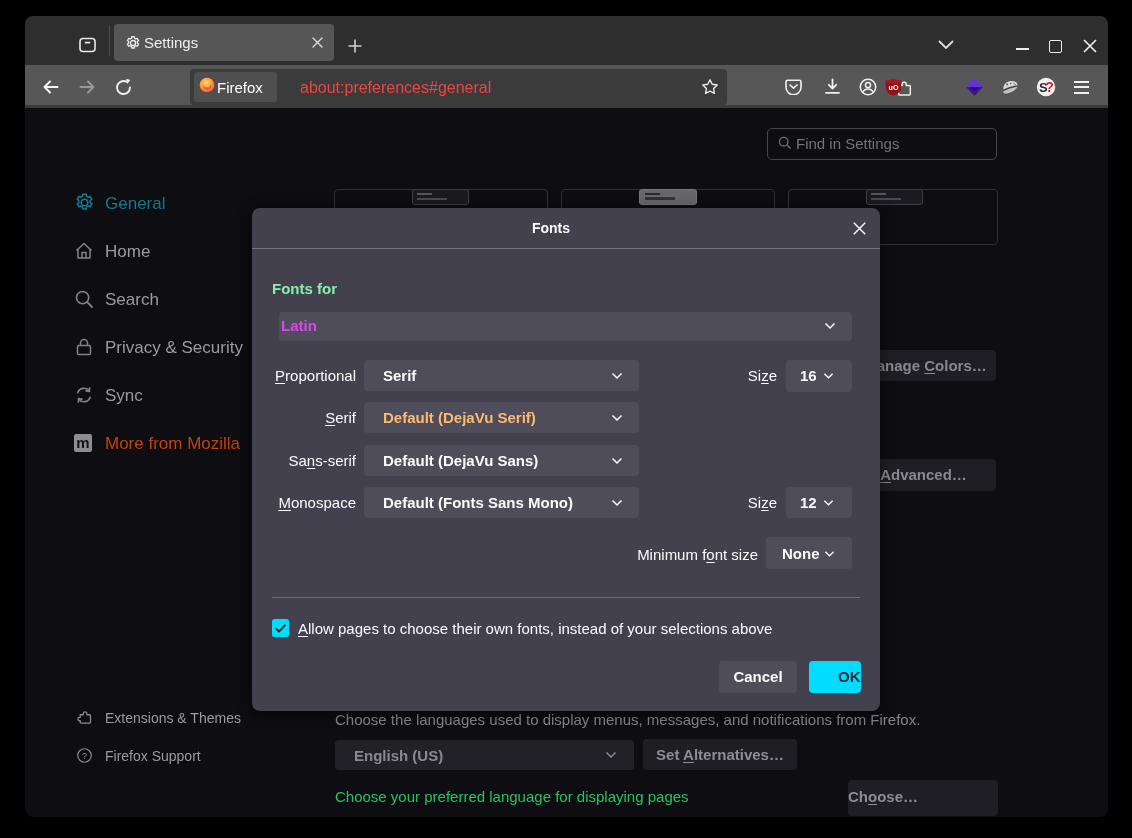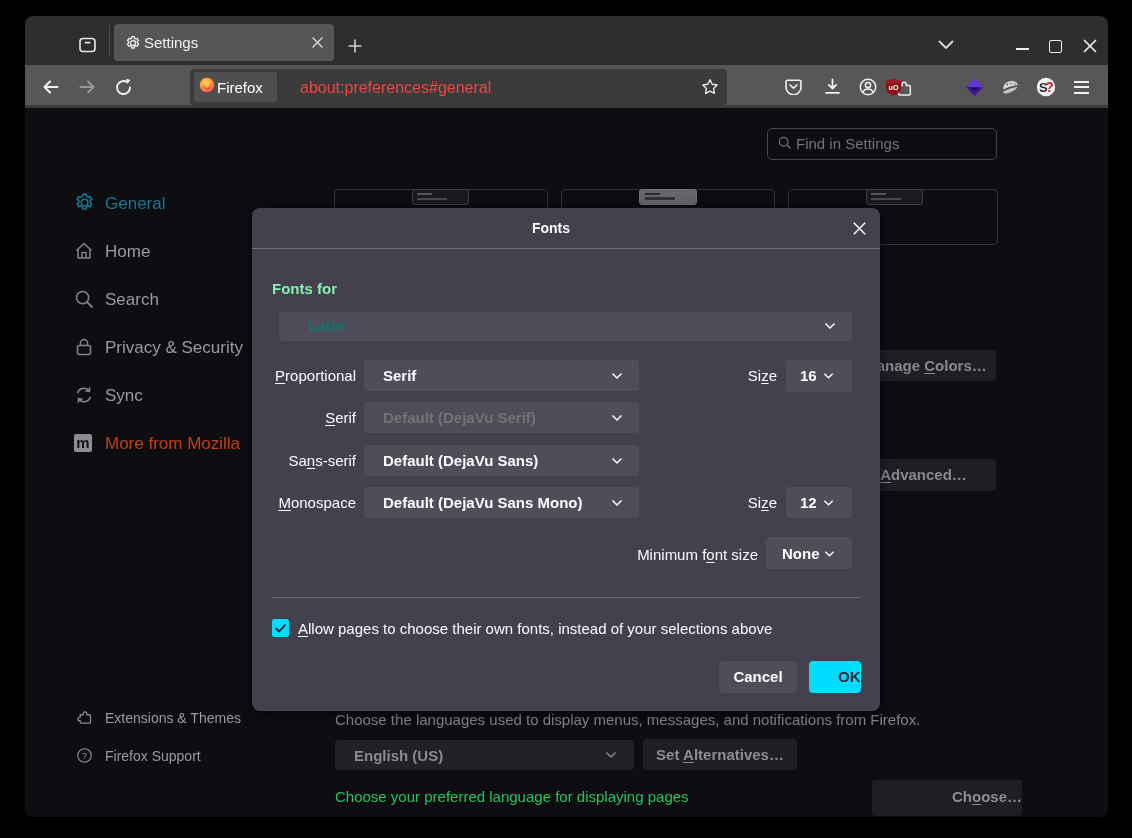--- a/index.html
+++ b/index.html
@@ -236,34 +236,34 @@
 <div class="abs" style="left:335px;top:711px;font-size:15px;color:#85848b;">Choose the languages used to display menus, messages, and notifications from Firefox.</div>
 <div class="abs" style="left:335px;top:739.5px;width:299px;height:30px;background:#222128;border-radius:4px;"></div>
 <div class="abs" style="left:354px;top:746.5px;font-size:15px;font-weight:bold;color:#8a898f;">English (US)</div>
 <div class="abs" style="left:605px;top:751px;">
     <svg width="12" height="8" viewBox="0 0 12 8">
       <path d="M1.5 1.5 L6 6 L10.5 1.5" fill="none" stroke="#8a898f" stroke-width="1.5"></path>
     </svg>
   </div>
 <div class="abs" style="left:643px;top:738.5px;width:154px;height:31px;background:#1f1e25;border-radius:4px;color:#8e8d94;font-size:15px;font-weight:600;text-align:center;line-height:31px;">Set <span style="text-decoration:underline;text-underline-offset:2px;">A</span>lternatives…</div>
 <div class="abs" style="left:335px;top:788px;font-size:15px;color:#22c55e;">Choose your preferred language for displaying pages</div>
-<div class="abs" style="left:848px;top:780px;width:150px;height:36px;background:#1f1e25;border-radius:4px;color:#8e8d94;font-size:15px;font-weight:600;text-align:right;line-height:34px;margin-left:24px;">Ch<span style="text-decoration:underline;text-underline-offset:2px;">o</span>ose…</div>
+<div class="abs" style="left:848px;top:780px;width:150px;height:36px;background:#1f1e25;border-radius:4px;color:#8e8d94;font-size:15px;font-weight:600;text-align:left;line-height:34px;">Ch<span style="text-decoration:underline;text-underline-offset:2px;">o</span>ose…</div>
 
 <div class="abs" id="dialog" style="left:252px;top:208px;width:628px;height:503px;background:#42414d;border-radius:8px;box-shadow:0 2px 14px rgba(0,0,0,0.55);"></div>
 <div class="abs" style="left:252px;top:247.5px;width:628px;height:1px;background:#716f7c;"></div>
 <div class="abs" style="left:400px;top:220px;width:302px;text-align:center;font-size:14px;font-weight:bold;color:#fbfbfe;">Fonts</div>
 <div class="abs" style="left:852.5px;top:221.5px;">
 <svg width="13" height="13" viewBox="0 0 13 13">
       <path d="M0.8 0.8 L12.2 12.2 M12.2 0.8 L0.8 12.2" stroke="#fbfbfe" stroke-width="1.5"></path>
     </svg>
 </div>
 <div class="abs" style="left:272px;top:280px;font-size:15px;font-weight:bold;color:#86efac;">Fonts for</div>
 
 <div class="abs sel" style="left:279px;top:311.5px;width:573px;height:29px;background:#4e4d59;border-radius:4px;"></div>
-<div class="abs" style="left:308px;top:317px;font-size:15px;font-weight:bold;color:#0f766e;">Latin</div>
+<div class="abs" style="left:281px;top:317px;font-size:15px;font-weight:bold;color:#d946ef;">Latin</div>
 <div class="abs" style="left:824px;top:322px;">
     <svg width="12" height="8" viewBox="0 0 12 8">
       <path d="M1.5 1.5 L6 6 L10.5 1.5" fill="none" stroke="#fbfbfe" stroke-width="1.5"></path>
     </svg>
   </div>
 
 <div class="abs" style="left:180px;top:367px;width:176px;text-align:right;font-size:15px;color:#fbfbfe;"><span style="text-decoration:underline;text-underline-offset:2px;">P</span>roportional</div>
 <div class="abs sel" style="left:364px;top:360px;width:275px;height:31px;background:#4e4d59;border-radius:4px;"></div>
 <div class="abs" style="left:383px;top:367px;font-size:15px;font-weight:bold;color:#fbfbfe;">Serif</div>
 <div class="abs" style="left:611px;top:372px;">
@@ -275,39 +275,39 @@
 <div class="abs sel" style="left:785.5px;top:359.5px;width:66px;height:32px;background:#4e4d59;border-radius:4px;"></div>
 <div class="abs" style="left:800px;top:367px;font-size:15px;font-weight:bold;color:#fbfbfe;">16</div>
 <div class="abs" style="left:823px;top:372px;">
     <svg width="11" height="8" viewBox="0 0 12 8">
       <path d="M1.5 1.5 L6 6 L10.5 1.5" fill="none" stroke="#fbfbfe" stroke-width="1.5"></path>
     </svg>
   </div>
 
 <div class="abs" style="left:180px;top:409px;width:176px;text-align:right;font-size:15px;color:#fbfbfe;"><span style="text-decoration:underline;text-underline-offset:2px;">S</span>erif</div>
 <div class="abs sel" style="left:364px;top:402px;width:275px;height:31px;background:#4e4d59;border-radius:4px;"></div>
-<div class="abs" style="left:383px;top:409px;font-size:15px;font-weight:bold;color:#737373;">Default (DejaVu Serif)</div>
+<div class="abs" style="left:383px;top:409px;font-size:15px;font-weight:bold;color:#fdba74;">Default (DejaVu Serif)</div>
 <div class="abs" style="left:611px;top:414px;">
     <svg width="12" height="8" viewBox="0 0 12 8">
       <path d="M1.5 1.5 L6 6 L10.5 1.5" fill="none" stroke="#fbfbfe" stroke-width="1.5"></path>
     </svg>
   </div>
 
 <div class="abs" style="left:180px;top:452px;width:176px;text-align:right;font-size:15px;color:#fbfbfe;">Sa<span style="text-decoration:underline;text-underline-offset:2px;">n</span>s-serif</div>
 <div class="abs sel" style="left:364px;top:444.5px;width:275px;height:31px;background:#4e4d59;border-radius:4px;"></div>
 <div class="abs" style="left:383px;top:451.5px;font-size:15px;font-weight:bold;color:#fbfbfe;">Default (DejaVu Sans)</div>
 <div class="abs" style="left:611px;top:456.5px;">
     <svg width="12" height="8" viewBox="0 0 12 8">
       <path d="M1.5 1.5 L6 6 L10.5 1.5" fill="none" stroke="#fbfbfe" stroke-width="1.5"></path>
     </svg>
   </div>
 
 <div class="abs" style="left:180px;top:494px;width:176px;text-align:right;font-size:15px;color:#fbfbfe;"><span style="text-decoration:underline;text-underline-offset:2px;">M</span>onospace</div>
 <div class="abs sel" style="left:364px;top:487px;width:275px;height:31px;background:#4e4d59;border-radius:4px;"></div>
-<div class="abs" style="left:383px;top:494px;font-size:15px;font-weight:bold;color:#fbfbfe;">Default (DejaVu Sans Mono)</div>
+<div class="abs" style="left:383px;top:494px;font-size:15px;font-weight:bold;color:#fbfbfe;">Default (Fonts Sans Mono)</div>
 <div class="abs" style="left:611px;top:499px;">
     <svg width="12" height="8" viewBox="0 0 12 8">
       <path d="M1.5 1.5 L6 6 L10.5 1.5" fill="none" stroke="#fbfbfe" stroke-width="1.5"></path>
     </svg>
   </div>
 <div class="abs" style="left:700px;top:494px;width:77px;text-align:right;font-size:15px;color:#fbfbfe;">Si<span style="text-decoration:underline;text-underline-offset:2px;">z</span>e</div>
 <div class="abs sel" style="left:785.5px;top:487px;width:66px;height:31px;background:#4e4d59;border-radius:4px;"></div>
 <div class="abs" style="left:800px;top:494px;font-size:15px;font-weight:bold;color:#fbfbfe;">12</div>
 <div class="abs" style="left:823px;top:499px;">
     <svg width="11" height="8" viewBox="0 0 12 8">

